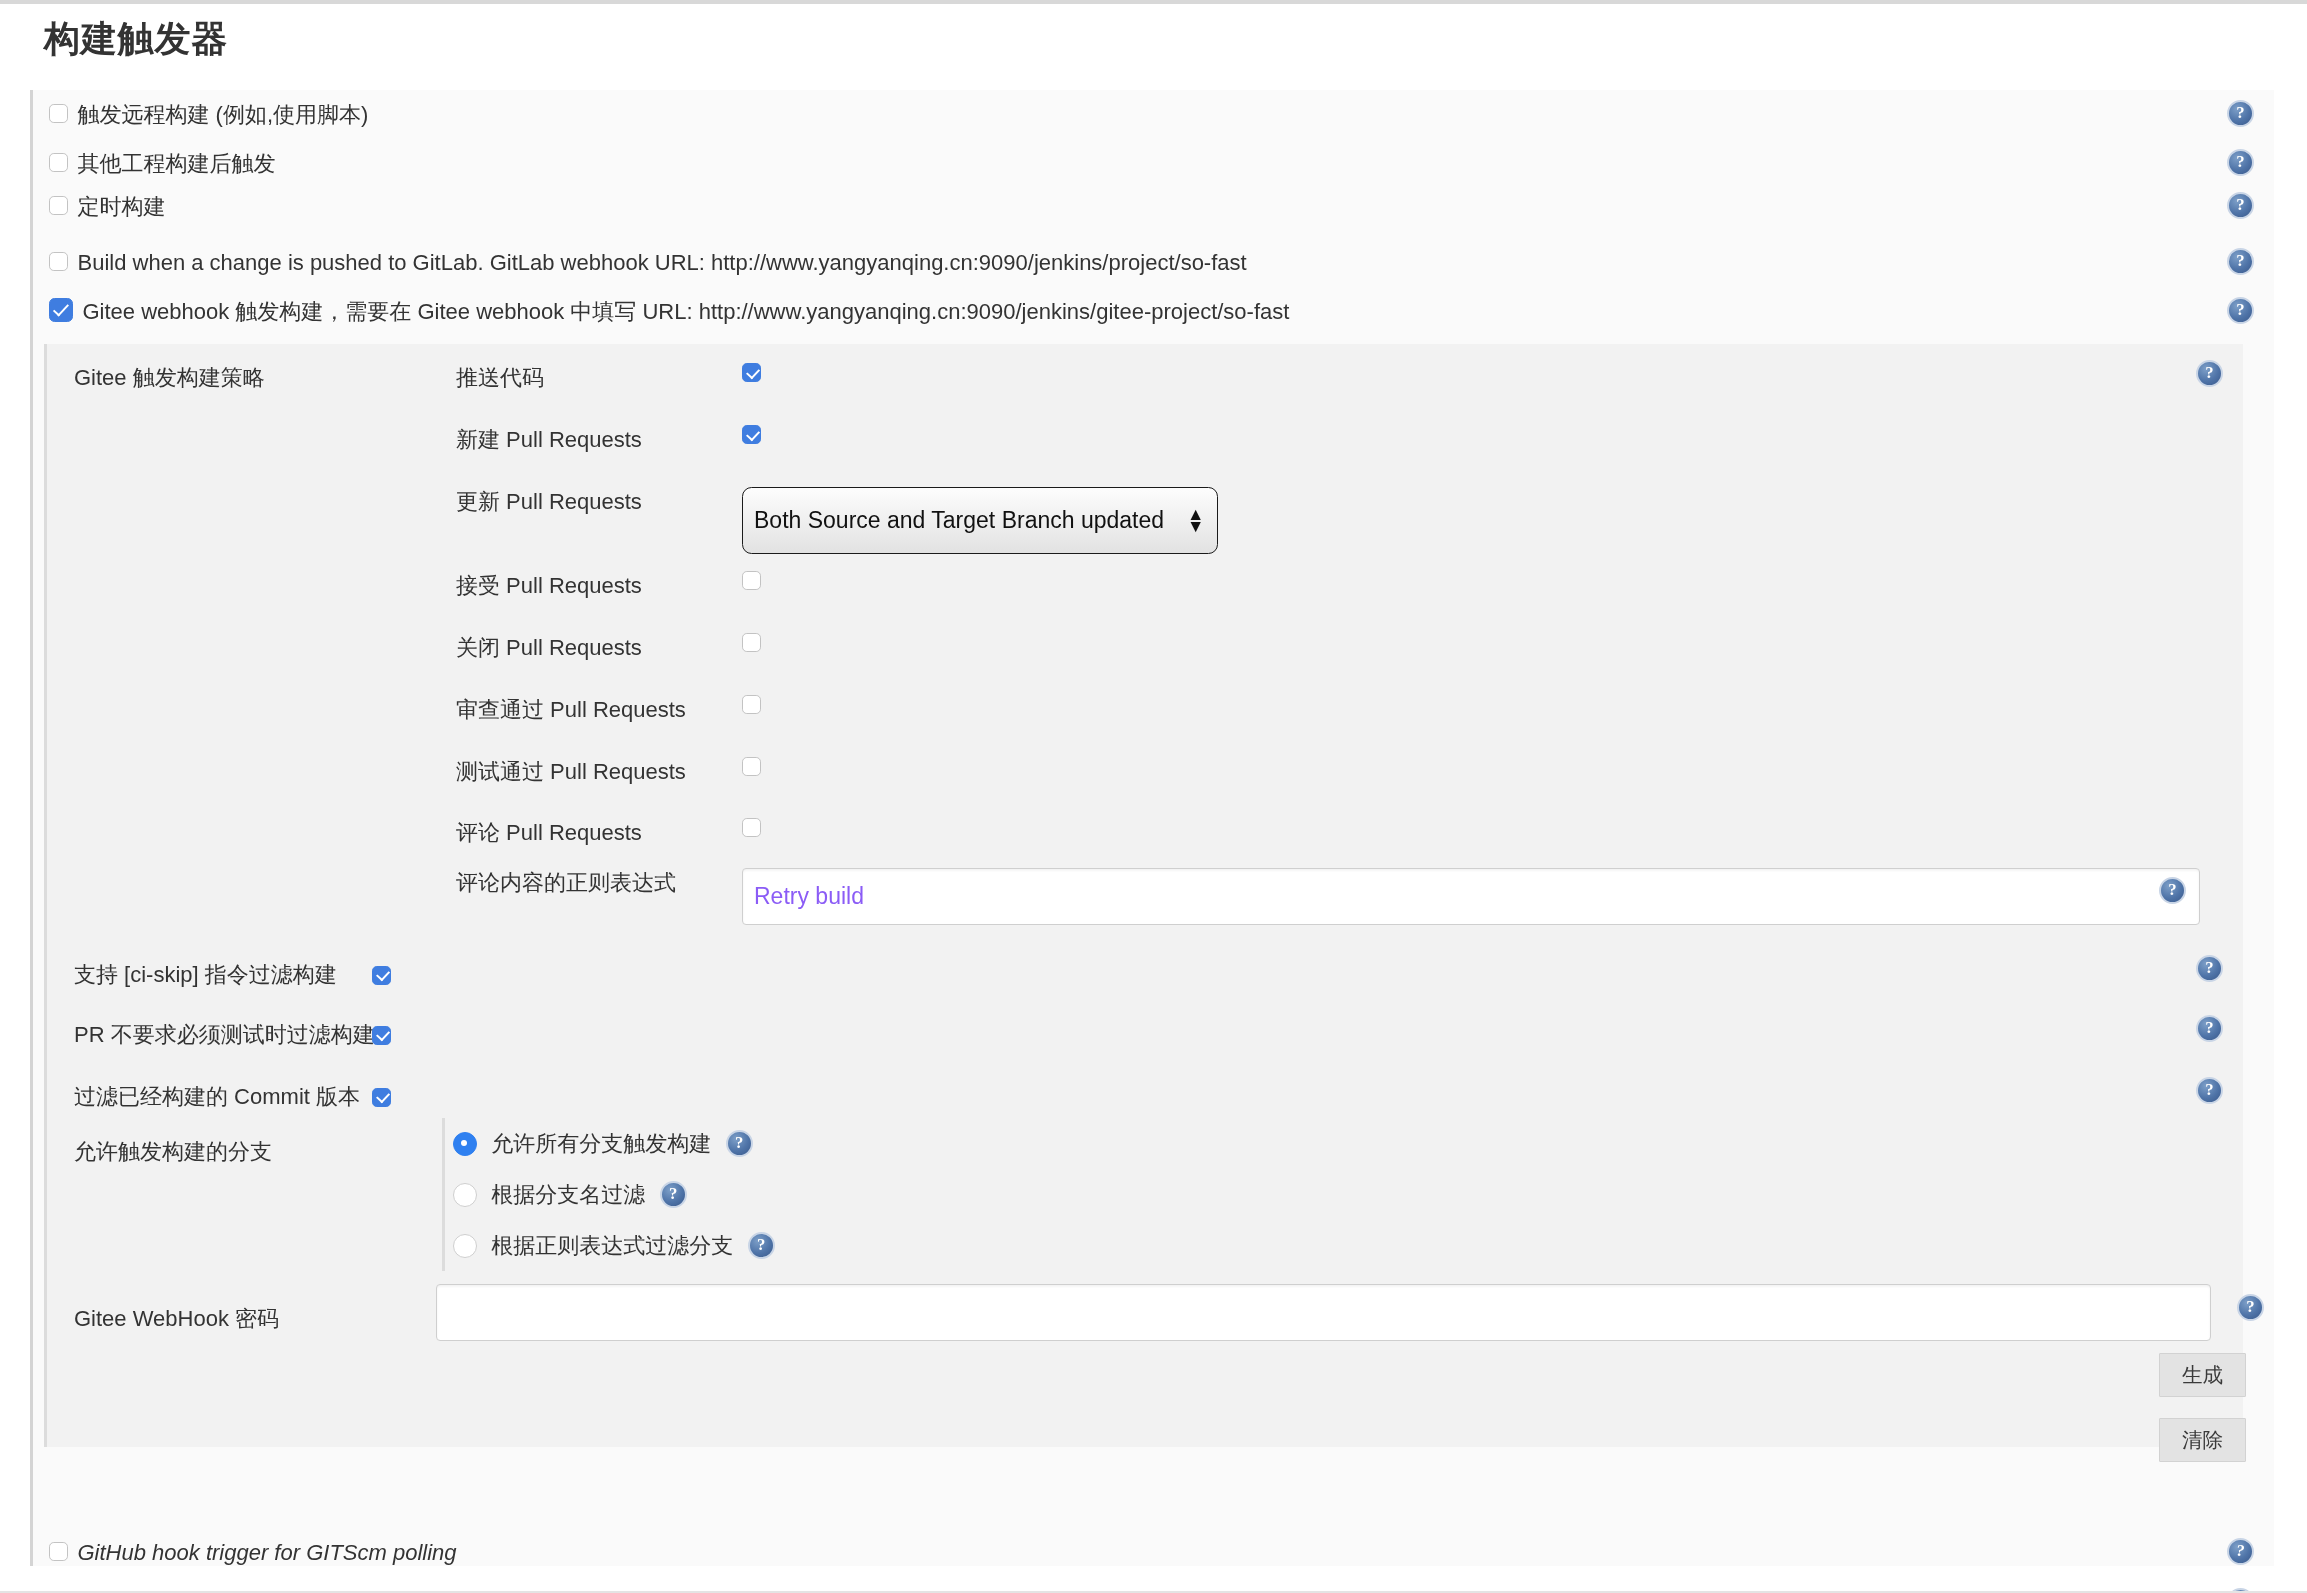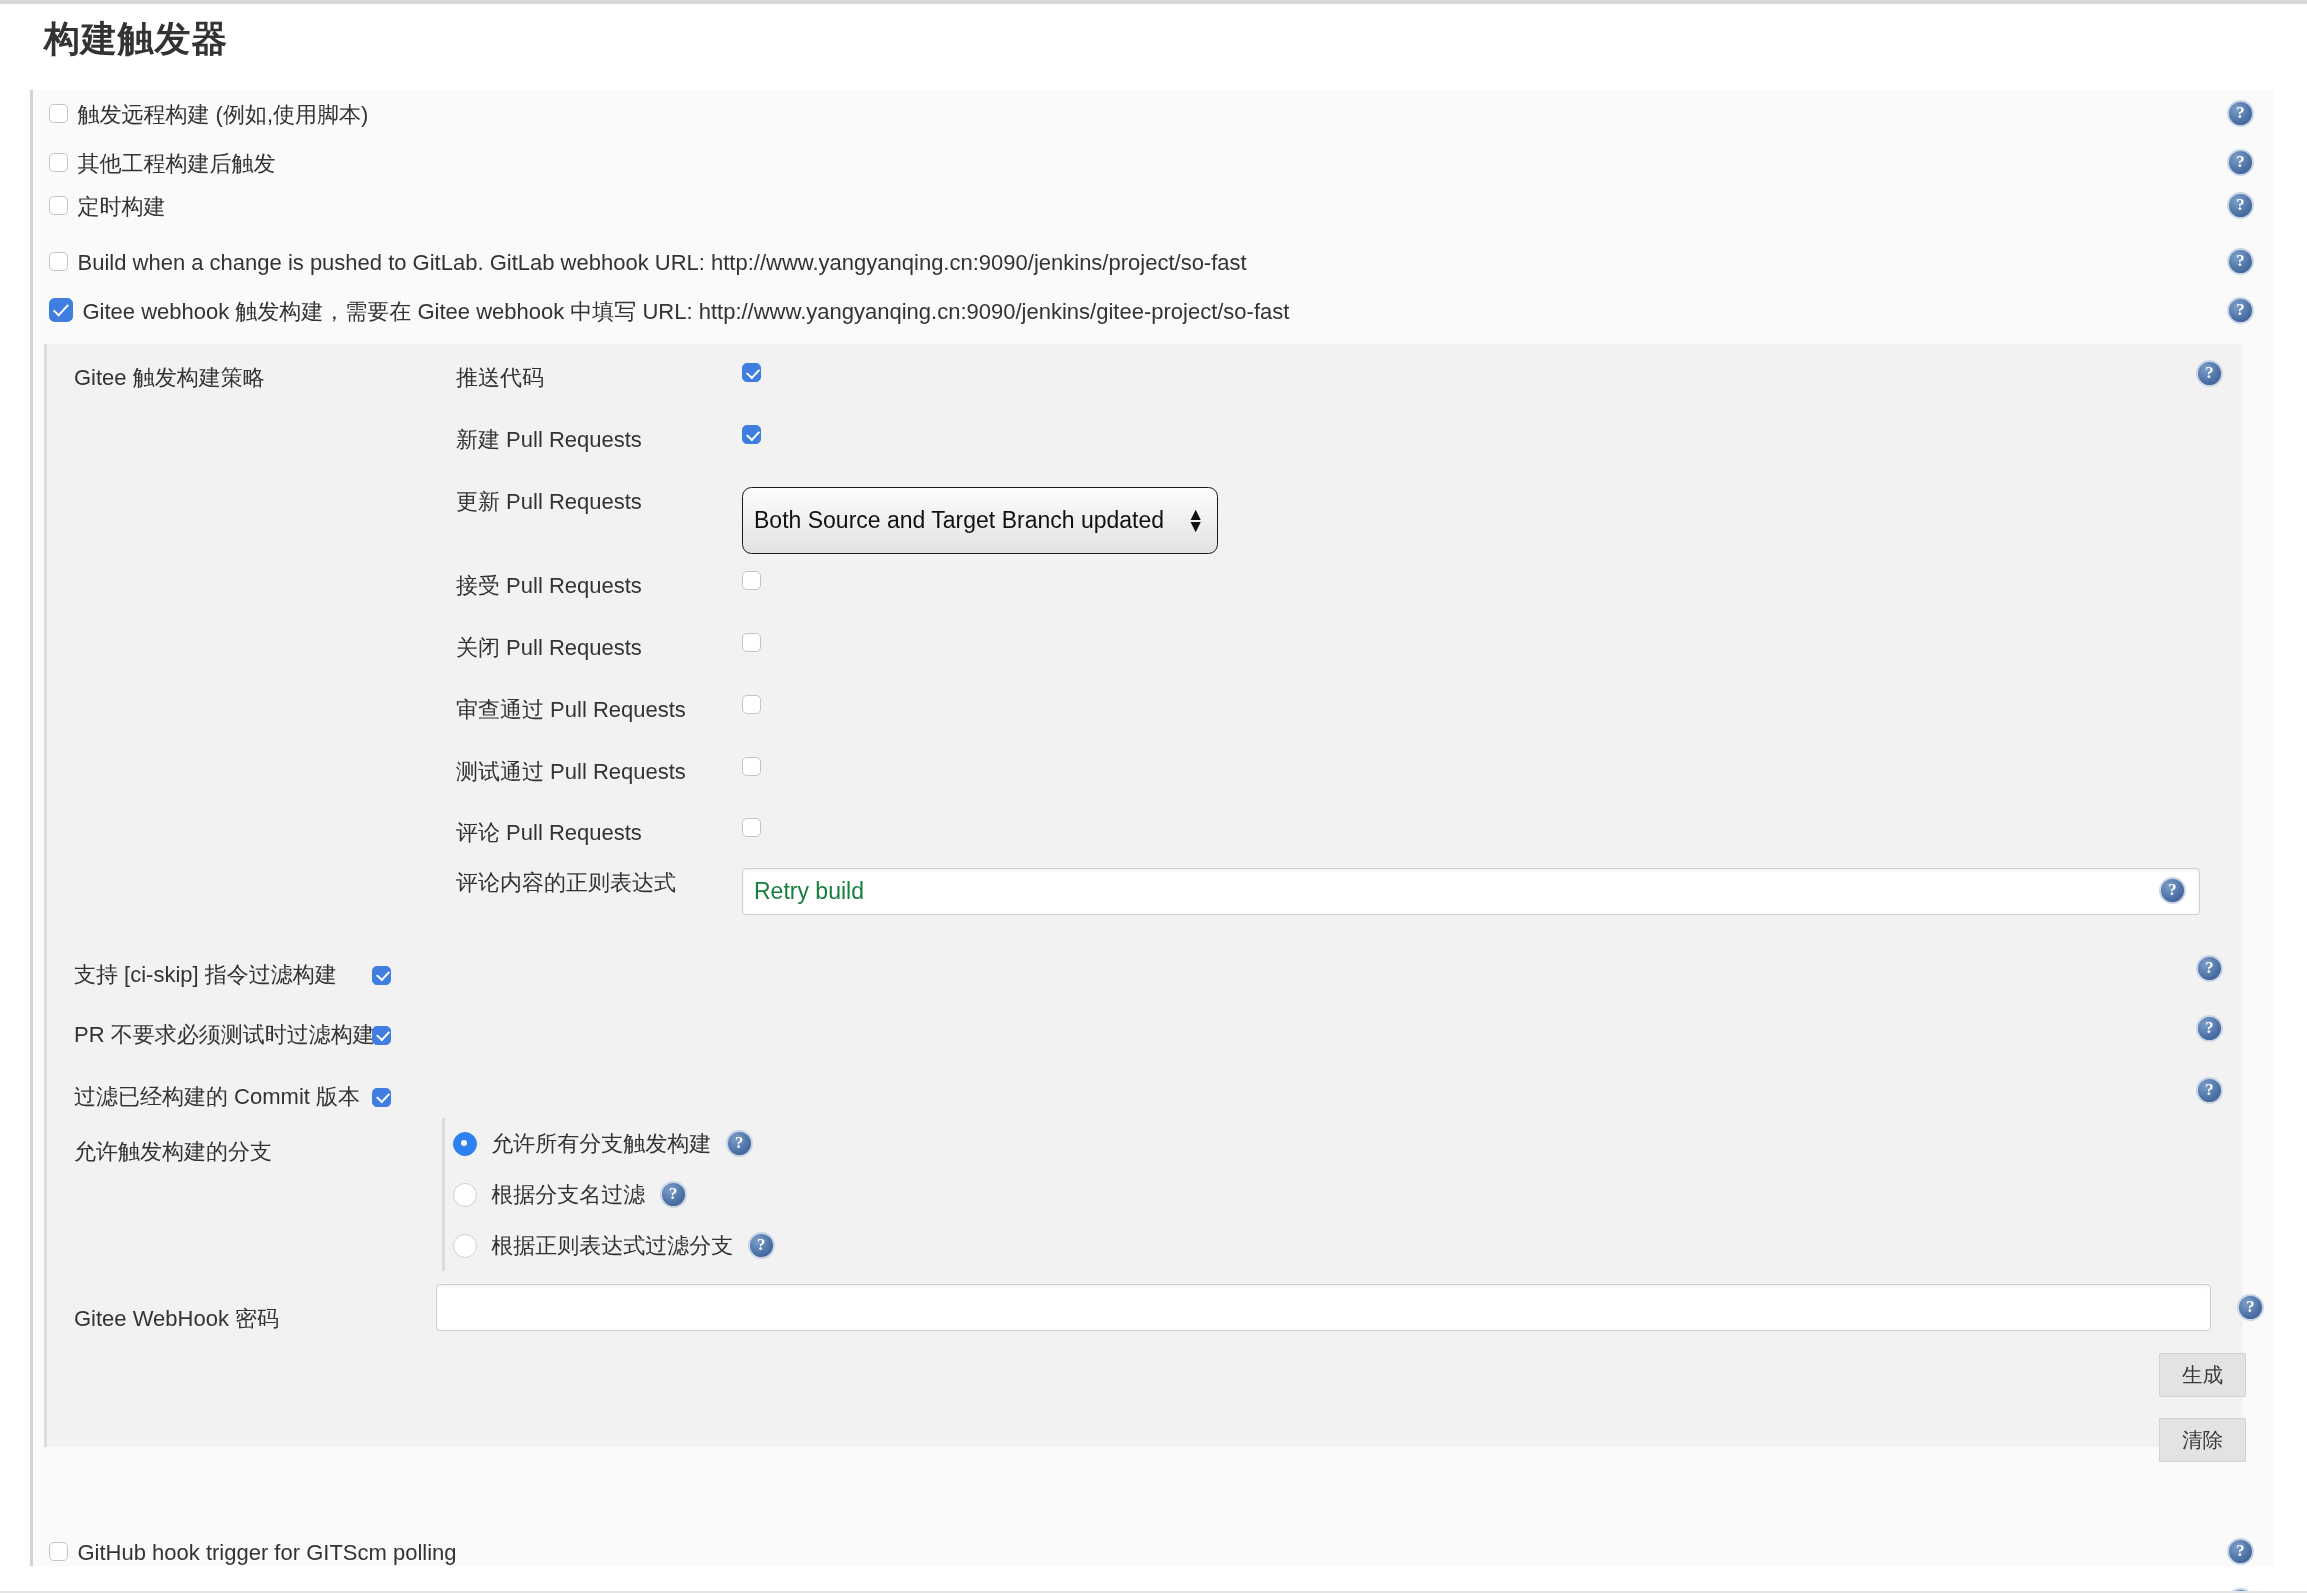--- a/index.html
+++ b/index.html
@@ -164,29 +164,29 @@
     right: 12.7px; top: 50%;
     transform: translateY(-50%);
     display: flex;
     flex-direction: column;
     line-height: 0.72;
     font-size: 17.5px;
     color: #111111;
   }
   
   .text-input {
-    height: 47px;
+    height: 57px;
     border: 1.6px solid #cfcfcf;
     border-radius: 4px;
     background: #ffffff;
     display: flex;
     align-items: center;
     padding: 0 11px;
     font-size: 23px;
-    color: #15803d;
+    color: #8b5cf6;
     box-shadow: inset 0 1.6px 2.4px rgba(0,0,0,0.06);
     cursor: text;
   }
   
   .frow {
     position: absolute;
     left: 0;
     display: flex;
     align-items: center;
     height: 32px;
@@ -286,21 +286,21 @@
       <span class="row-label">Build when a change is pushed to GitLab. GitLab webhook URL: http://www.yangyanqing.cn:9090/jenkins/project/so-fast</span>
       <span class="help-icon help-abs" style="left:2194px; top:10.3px;">?</span>
     </div>
 
     <div class="top-row" style="top:197px;">
       <span class="cb-wrap"><span class="cb big checked"></span></span>
       <span class="row-label">Gitee webhook 触发构建，需要在 Gitee webhook 中填写 URL: http://www.yangyanqing.cn:9090/jenkins/gitee-project/so-fast</span>
       <span class="help-icon help-abs" style="left:2194px; top:10.3px;">?</span>
     </div>
 
-    <div class="top-row" style="top:1438px;">
+    <div class="top-row" style="top:1438px;font-style:italic;">
       <span class="cb-wrap"><span class="cb"></span></span>
       <span class="row-label">GitHub hook trigger for GITScm polling</span>
       <span class="help-icon help-abs" style="left:2194px; top:10.3px;">?</span>
     </div>
 
     <div class="top-row" style="top:1488px;">
       <span class="cb-wrap"><span class="cb"></span></span>
       <span class="row-label">轮询 SCM</span>
       <span class="help-icon help-abs" style="left:2194px; top:10.3px;">?</span>
     </div>

